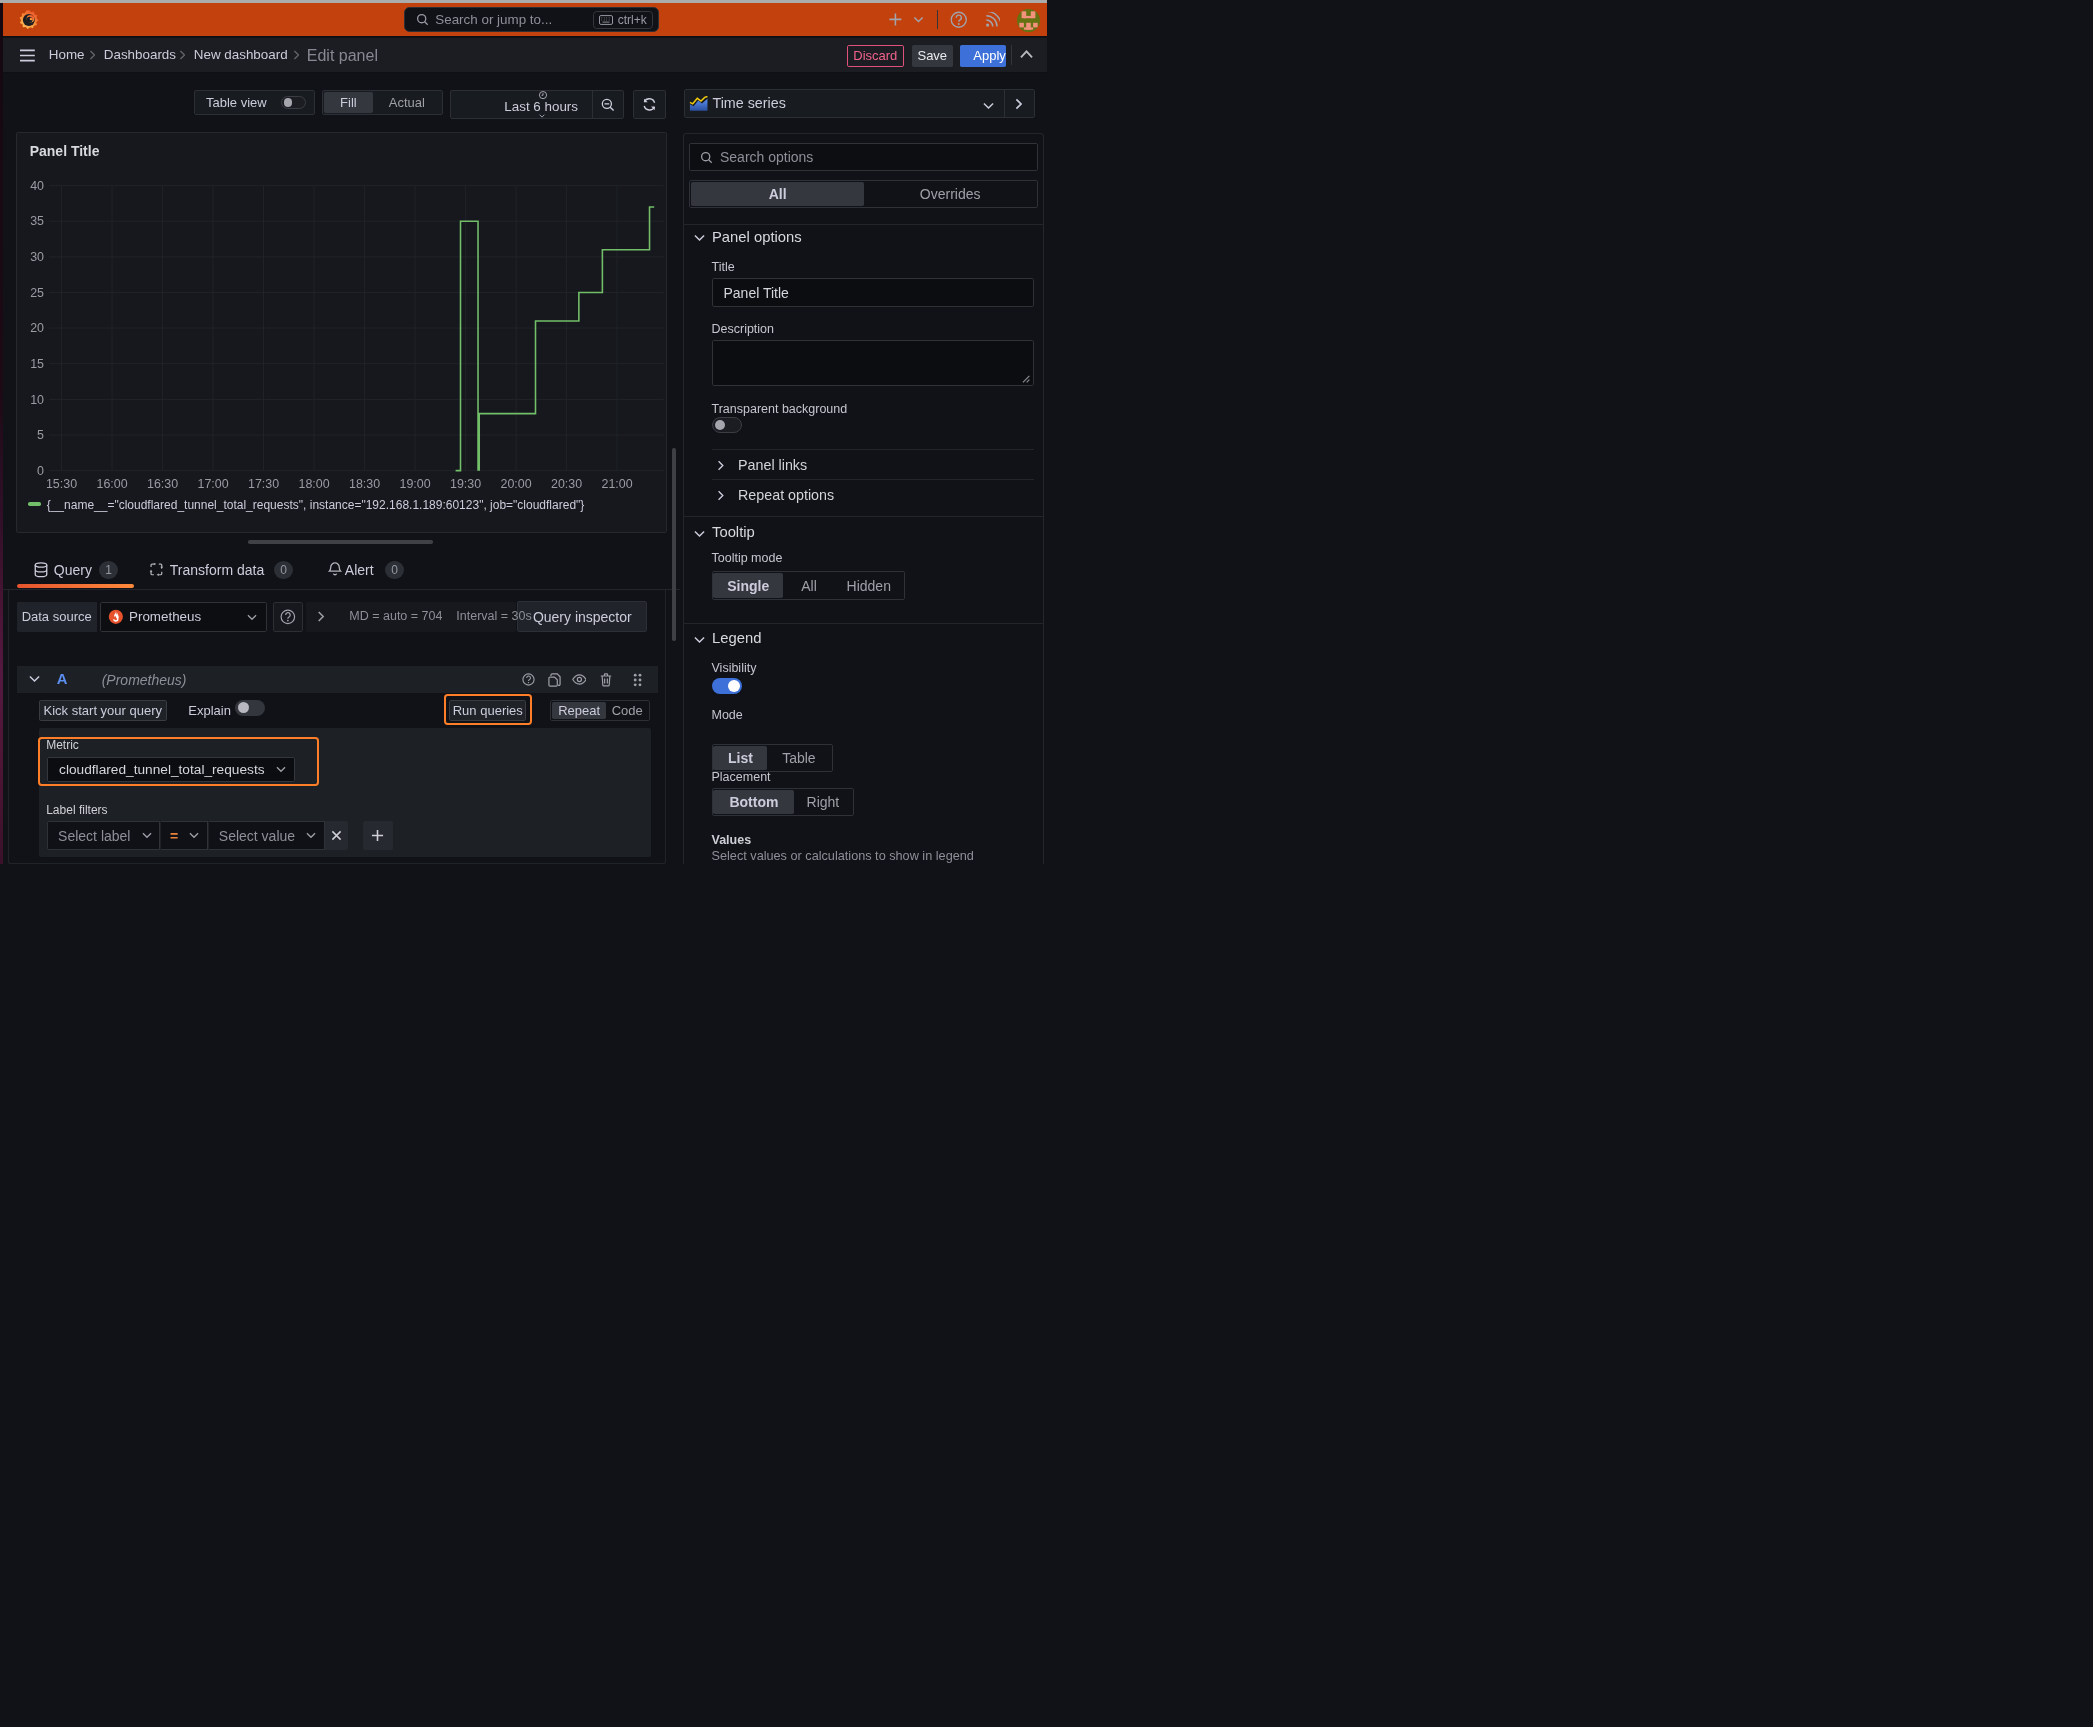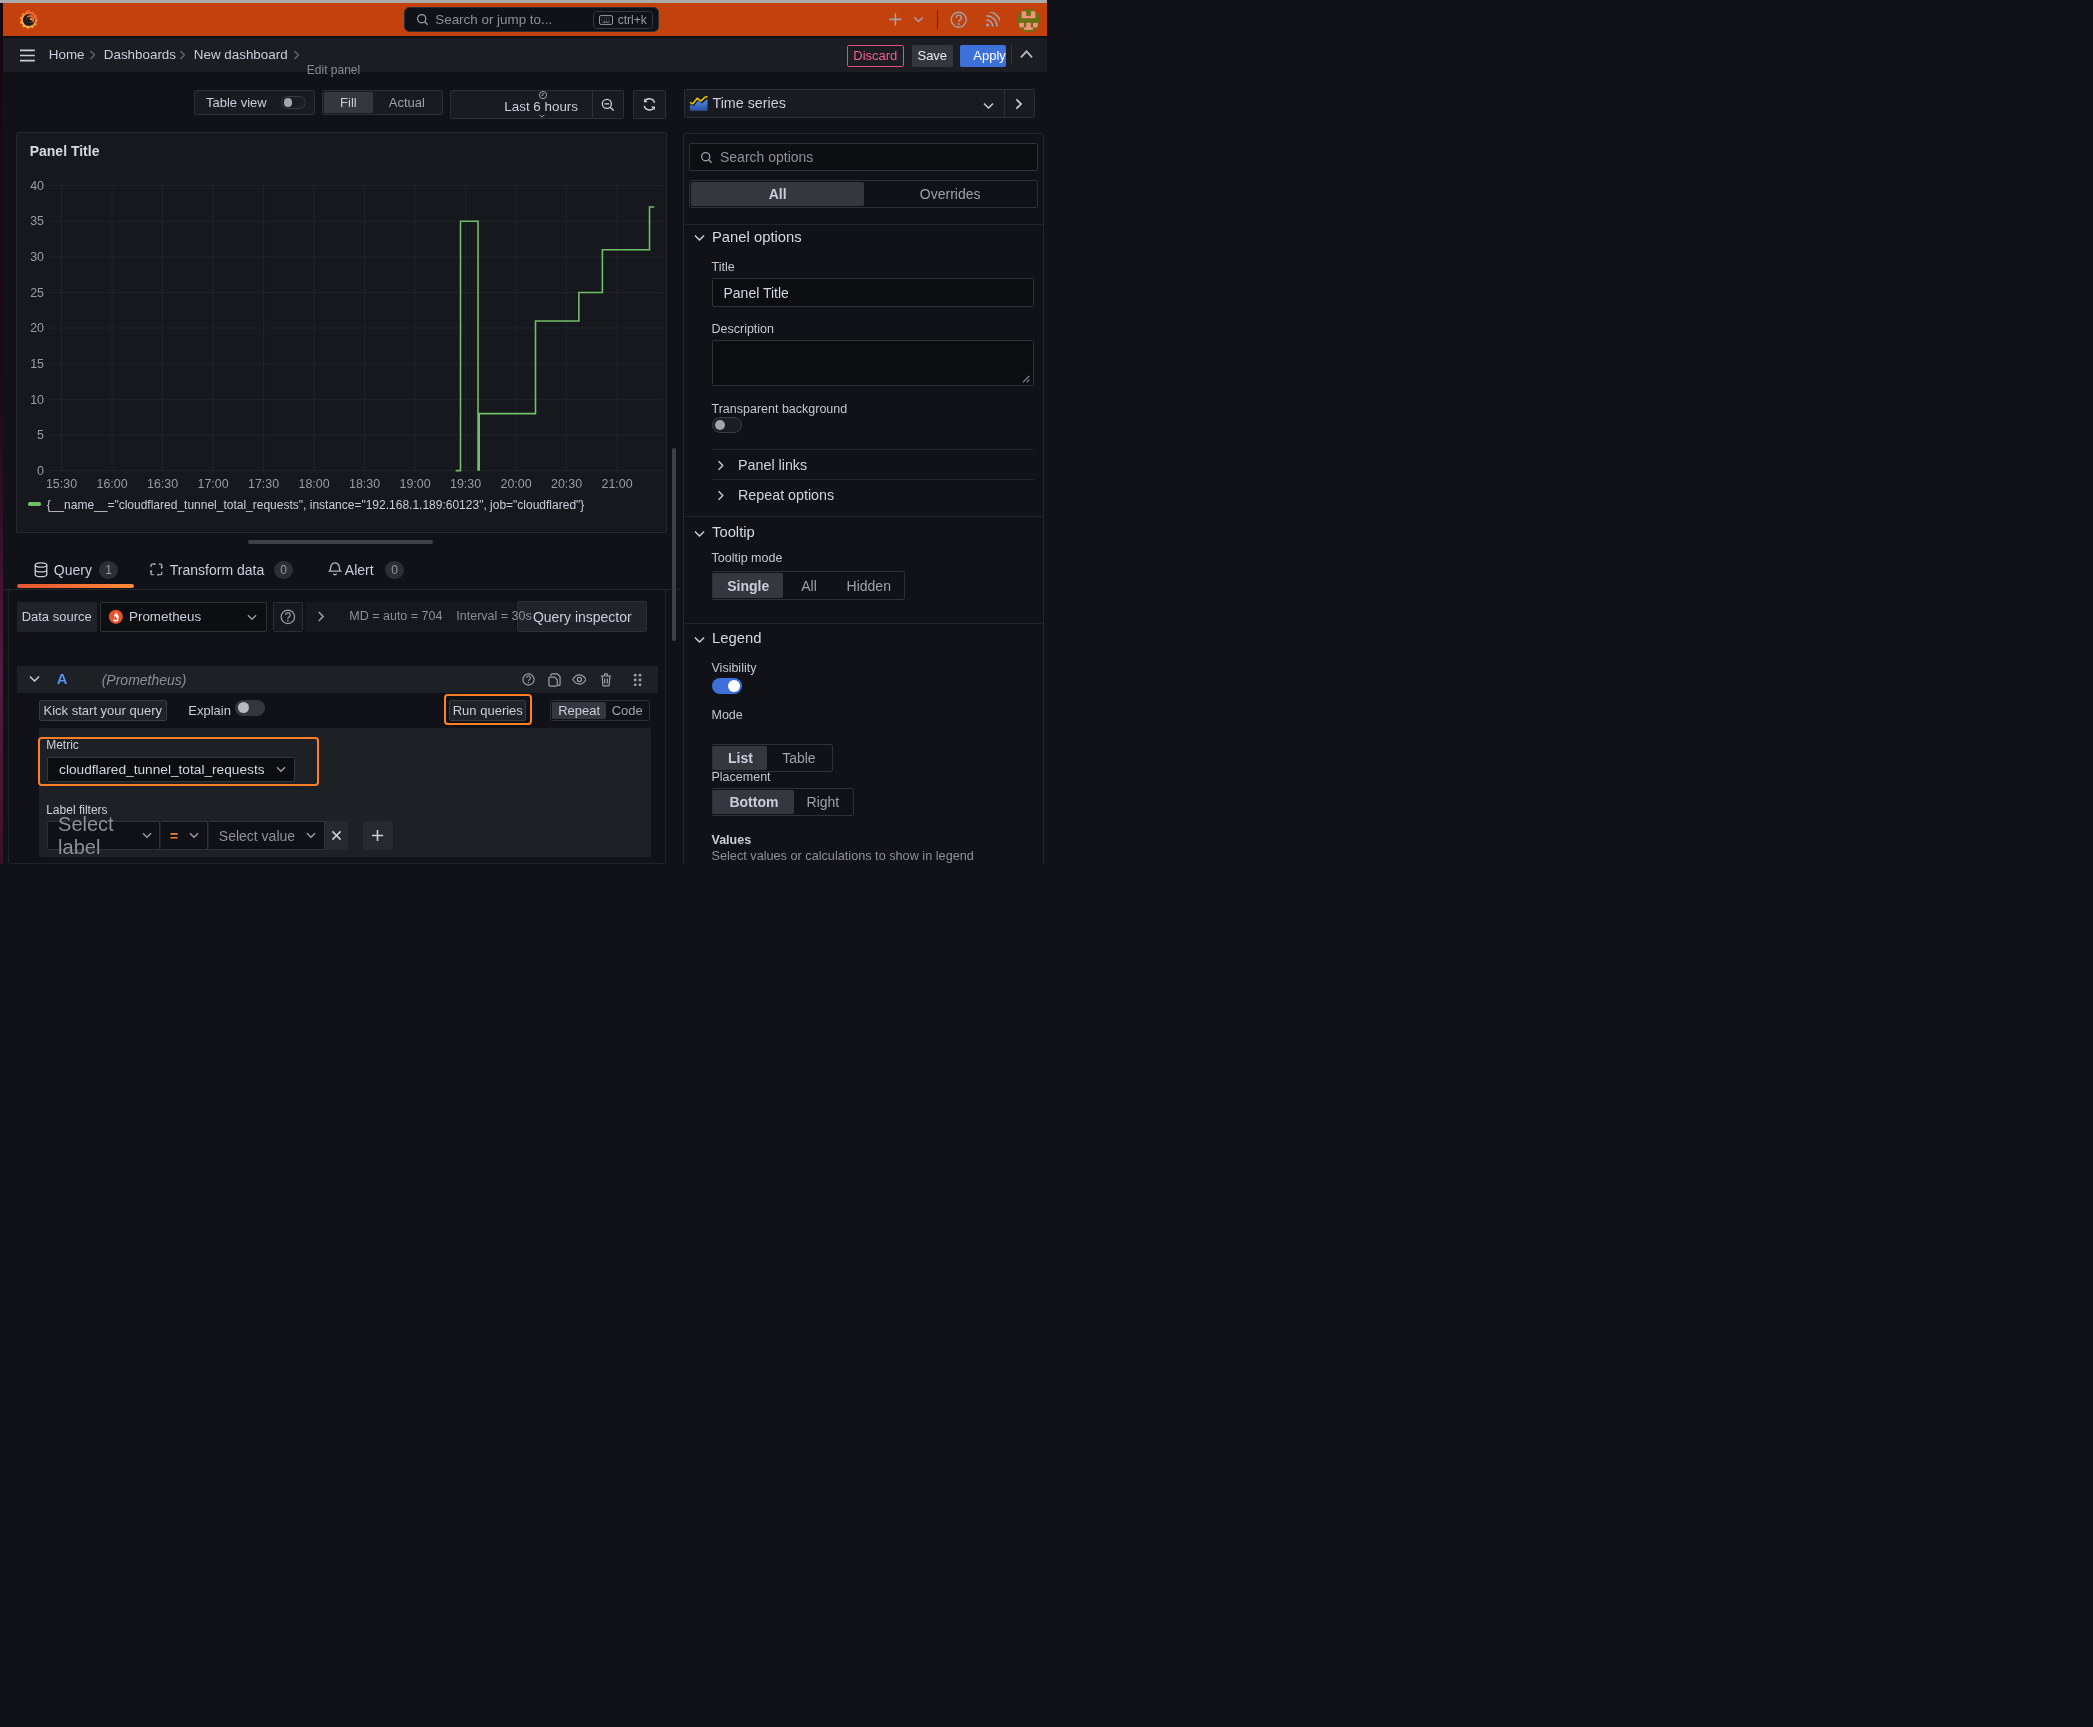--- a/index.html
+++ b/index.html
@@ -97,21 +97,21 @@
         <path d="M1.5 1 L6 5.5 L1.5 10" fill="none" stroke="#62646c" stroke-width="1.5"></path>
       </svg>
   <span class="abs txt" style="left:101px;top:9.2px;font-size:13.4px;">Dashboards</span>
   <svg class="abs" style="left:176px;top:12px;" width="6.5" height="10" viewBox="0 0 7 11">
         <path d="M1.5 1 L6 5.5 L1.5 10" fill="none" stroke="#62646c" stroke-width="1.5"></path>
       </svg>
   <span class="abs txt" style="left:191px;top:9.2px;font-size:13.4px;">New dashboard</span>
   <svg class="abs" style="left:290px;top:12px;" width="6.5" height="10" viewBox="0 0 7 11">
         <path d="M1.5 1 L6 5.5 L1.5 10" fill="none" stroke="#62646c" stroke-width="1.5"></path>
       </svg>
-  <span class="abs" style="left:304px;top:25px;font-size:12px;color:#878893;">Edit panel</span>
+  <span class="abs" style="left:304px;top:9px;font-size:16px;color:#878893;">Edit panel</span>
 
   <div class="abs flexc" style="left:844px;top:6.5px;width:57px;height:22px;border:0.9px solid #e0517c;border-radius:1.8px;justify-content:center;">
     <span style="color:#f1638c;font-size:13px;">Discard</span>
       </div>
   <div class="abs flexc" style="left:909px;top:6.5px;width:41px;height:22px;background:#34373e;border-radius:1.8px;justify-content:center;">
     <span style="color:#eaebef;font-size:13px;">Save</span>
       </div>
   <div class="abs flexc" style="left:957px;top:6.5px;width:46px;height:22px;background:#3d71d9;border-radius:1.8px;justify-content:flex-end;">
     <span style="color:#ffffff;font-size:13px;">Apply</span>
       </div>
@@ -318,21 +318,21 @@
     <div class="abs" style="left:-0.9px;top:9.2px;width:281px;height:49px;border:2.3px solid #ff7e27;border-radius:3.7px;"></div>
     <span class="abs" style="left:7.4px;top:10px;font-size:12px;color:#d0d1d8;">Metric</span>
     <div class="abs flexc" style="left:8.3px;top:29px;width:248px;height:25px;background:#0c0d10;border:0.9px solid #34373d;border-radius:1.8px;">
       <span style="margin-left:11px;font-size:13.7px;color:#d5d6de;letter-spacing:0;">cloudflared_tunnel_total_requests</span>
       <svg style="position:absolute;right:8.3px;" width="10" height="6.5" viewBox="0 0 12 8">
             <path d="M1 1.5 L6 6.5 L11 1.5" fill="none" stroke="#9fa0a8" stroke-width="1.6"></path>
           </svg>
     </div>
     <span class="abs" style="left:7.4px;top:75px;font-size:12px;color:#d0d1d8;">Label filters</span>
     <div class="abs flexc" style="left:8.3px;top:93px;width:113px;height:29px;background:#101116;border:0.9px solid #2f3237;border-radius:1.8px 0 0 1.8px;">
-      <span class="dim" style="margin-left:10px;font-size:20px;">Select label</span>
+      <span class="dim" style="margin-left:10px;font-size:14px;">Select label</span>
       <svg style="position:absolute;right:7.4px;" width="10" height="6.5" viewBox="0 0 12 8">
             <path d="M1 1.5 L6 6.5 L11 1.5" fill="none" stroke="#9fa0a8" stroke-width="1.6"></path>
           </svg>
     </div>
     <div class="abs flexc" style="left:122px;top:93px;width:47px;height:29px;background:#101116;border:0.9px solid #2f3237;border-left:none;">
       <span style="margin-left:9.2px;font-size:14px;font-weight:700;color:#e8823a;">=</span>
       <svg style="position:absolute;right:7.4px;" width="10" height="6.5" viewBox="0 0 12 8">
             <path d="M1 1.5 L6 6.5 L11 1.5" fill="none" stroke="#9fa0a8" stroke-width="1.6"></path>
           </svg>
     </div>

